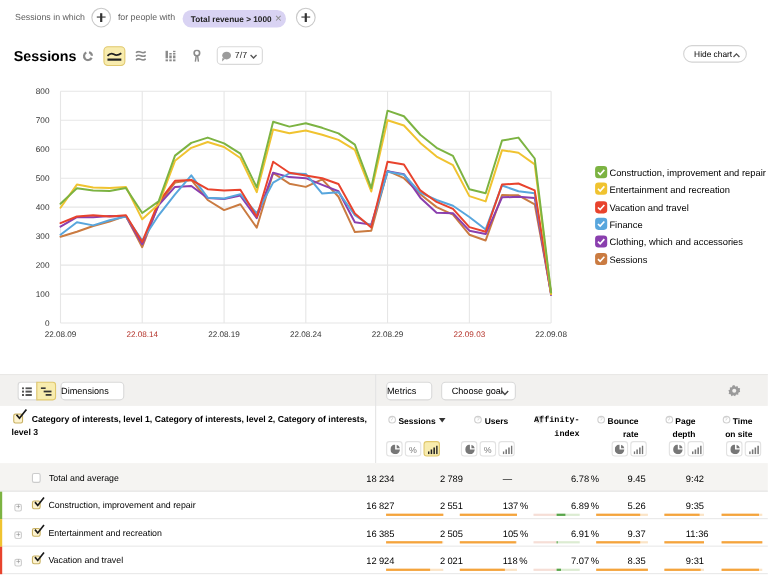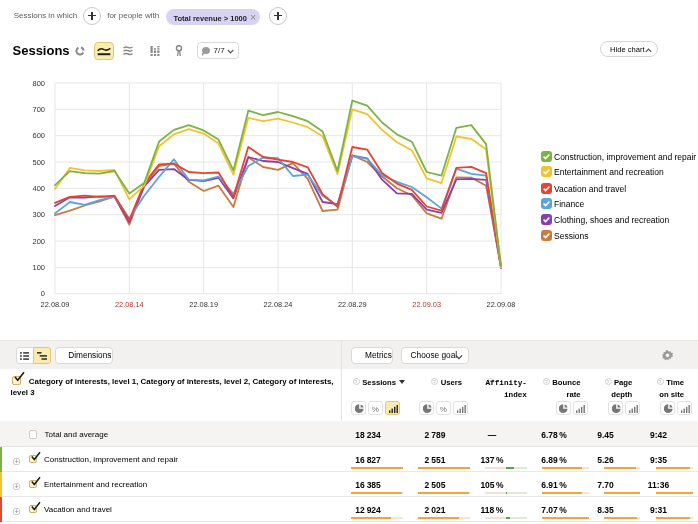--- a/index.html
+++ b/index.html
@@ -7,27 +7,27 @@
 .gray{color:#606060;}
 .circlebtn{position:absolute;width:18px;height:18px;border:1px solid #c9c9c9;border-radius:50%;background:#fff;}
 .circlebtn:before{content:"";position:absolute;left:4px;top:7.5px;width:8px;height:1.2px;background:#333;}
 .circlebtn:after{content:"";position:absolute;left:7.4px;top:4.1px;width:1.2px;height:8px;background:#333;}
 .chip{position:absolute;left:165.5px;top:8.5px;height:16px;background:#d9d3f3;border-radius:8px;
  font-size:7.5px;font-weight:bold;color:#222;line-height:16px;padding:0 0 0 8px;white-space:nowrap;}
 .chip .x{color:#8b8b8b;font-weight:normal;font-size:10.5px;margin-left:3px;margin-right:4px;}
 .selico{position:absolute;left:93.5px;top:41.5px;width:20px;height:18px;background:#f8ecae;
  border:1px solid #e0c86e;border-radius:4px;}
 .btn{position:absolute;background:#fff;border:1px solid #d9d9d9;border-radius:4px;
- font-size:8.3px;color:#000;text-align:right;}
+ font-size:8.3px;color:#000;text-align:left;}
 .legend-item{position:absolute;left:540.5px;height:11px;font-size:8.5px;color:#000;white-space:nowrap;}
 .legend-item .cb{position:absolute;left:0;top:0;width:11px;height:11px;border-radius:3px;}
 .legend-item .lab{position:absolute;left:13.5px;top:1px;}
 .ts{display:inline-block;width:2px;}
 .ps{display:inline-block;width:1.5px;}
-.num{position:absolute;font-size:8.5px;font-weight:bold;color:#000;text-align:center;white-space:nowrap;}
+.num{position:absolute;font-size:8.5px;font-weight:normal;color:#000;text-align:left;white-space:nowrap;}
 .bar{position:absolute;height:2px;}
 .minib{position:absolute;width:15px;height:14px;border:1px solid #e2e2e2;border-radius:3px;background:#fff;}
 .minib.sel{background:#f8ecae;border-color:#e0c86e;}
 .qm{position:absolute;width:7px;height:7px;border:1px solid #cfcfcf;border-radius:50%;color:#c2c2c2;
  font-size:5px;line-height:6px;text-align:center;}
 .hdr{position:absolute;font-size:7.7px;font-weight:bold;color:#000;text-align:right;line-height:12.6px;}
 .rowtxt{position:absolute;font-size:8px;color:#000;white-space:nowrap;}
 .plusbtn{position:absolute;width:7px;height:7px;border:1px solid #cfcfcf;border-radius:2px;background:#fbfbfb;
  color:#8a8a8a;font-size:7px;line-height:5px;text-align:center;}
 .rowcb{position:absolute;width:8px;height:8px;border:1px solid #c9b264;border-radius:2px;background:#fdf3cf;}
@@ -73,21 +73,21 @@
  <path d="M3.4 5.6 L2.6 11 M4.6 5.6 L5.4 11" stroke="#8a8a8a" stroke-width="1.3"></path>
 </svg>
 <div class="btn" style="left:196.5px;top:42px;width:42px;height:16.5px;">
   <span style="position:absolute;left:4px;top:3.5px;width:8px;height:7px;background:#9b9b9b;border-radius:50%;"></span>
   <span style="position:absolute;left:4.5px;top:10px;width:0;height:0;border-left:3px solid #9b9b9b;border-bottom:3px solid transparent;"></span>
   <span style="position:absolute;left:16px;top:3px;font-size:8px;color:#222;">7/7</span>
   <svg style="position:absolute;right:4px;top:6px;" width="7" height="5" viewBox="0 0 7 5">
       <path d="M0.8 1 L3.5 3.8 L6.2 1" fill="none" stroke="#555" stroke-width="1.2"></path>
     </svg>
 </div>
-<div class="btn" style="left:600px;top:41px;width:58px;height:16px;border-radius:8px;border-color:#d4d4d4;white-space:nowrap;">
+<div class="btn" style="left:621px;top:41px;width:58px;height:16px;border-radius:8px;border-color:#d4d4d4;white-space:nowrap;">
   <span style="position:absolute;left:9px;top:3px;font-size:7.6px;">Hide chart</span>
   <svg style="position:absolute;right:5px;top:6px;" width="7" height="5" viewBox="0 0 7 5">
       <path d="M0.8 3.8 L3.5 1 L6.2 3.8" fill="none" stroke="#555" stroke-width="1.2"></path>
     </svg>
 </div>
 <svg class="abs" style="left:0;top:0;" width="540" height="315" viewBox="0 0 540 315" font-family="Liberation Sans, sans-serif">
 <line x1="55.0" y1="293.7" x2="501.0" y2="293.7" stroke="#e6e6e6" stroke-width="1"></line>
 <text x="45" y="296.4" text-anchor="end" font-size="7.5" fill="#333">0</text>
 <line x1="55.0" y1="267.4" x2="501.0" y2="267.4" stroke="#e6e6e6" stroke-width="1"></line>
 <text x="45" y="270.1" text-anchor="end" font-size="7.5" fill="#333">100</text>
@@ -147,21 +147,21 @@
 <div class="legend-item" style="top:197.5px;">
 <span class="cb" style="background:#58a6dd;"><svg width="11" height="11" viewBox="0 0 11 11">
         <path d="M2.6 5.6 L4.6 7.6 L8.4 3.4" fill="none" stroke="#fff" stroke-width="1.5"></path>
       </svg></span>
 <span class="lab">Finance</span>
   </div>
 <div class="legend-item" style="top:213.5px;">
 <span class="cb" style="background:#8a3fae;"><svg width="11" height="11" viewBox="0 0 11 11">
         <path d="M2.6 5.6 L4.6 7.6 L8.4 3.4" fill="none" stroke="#fff" stroke-width="1.5"></path>
       </svg></span>
-<span class="lab">Clothing, shoes and recreation</span>
+<span class="lab">Clothing, which and accessories</span>
   </div>
 <div class="legend-item" style="top:229.5px;">
 <span class="cb" style="background:#ca7b41;"><svg width="11" height="11" viewBox="0 0 11 11">
         <path d="M2.6 5.6 L4.6 7.6 L8.4 3.4" fill="none" stroke="#fff" stroke-width="1.5"></path>
       </svg></span>
 <span class="lab">Sessions</span>
   </div>
 
 <div class="abs" style="left:0;top:340px;width:698px;height:29px;background:#f2f1ef;border-top:1px solid #e9e8e6;"></div>
 <div class="abs" style="left:341px;top:340px;width:1px;height:81px;background:#e4e4e4;"></div>
@@ -351,21 +351,21 @@
 <div class="num" style="left:400px;top:479.5px;width:70px;">2<span class="ts"></span>505</div>
 <div class="bar" style="left:417.5px;top:492px;width:52.5px;background:#fbe4c6;"></div>
 <div class="bar" style="left:417.5px;top:492px;width:51.6px;background:#f4a43c;"></div>
 <div class="num" style="left:457px;top:479.5px;width:70px;">105<span class="ps"></span>%</div>
 <div class="bar" style="left:484.5px;top:492px;width:21.25px;background:#f6ded6;"></div>
 <div class="bar" style="left:505.75px;top:492px;width:21.25px;background:#dcecd2;"></div>
 <div class="bar" style="left:505.75px;top:492px;width:1.1px;background:#58a54a;"></div>
 <div class="num" style="left:519px;top:479.5px;width:70px;">6.91<span class="ps"></span>%</div>
 <div class="bar" style="left:541.5px;top:492px;width:47.5px;background:#fbe4c6;"></div>
 <div class="bar" style="left:541.5px;top:492px;width:40.9px;background:#f4a43c;"></div>
-<div class="num" style="left:570.5px;top:479.5px;width:70px;">7.70</div>
+<div class="num" style="left:570.5px;top:479.5px;width:70px;">9.37</div>
 <div class="bar" style="left:603.5px;top:492px;width:36.5px;background:#fbe4c6;"></div>
 <div class="bar" style="left:603.5px;top:492px;width:36.5px;background:#f4a43c;"></div>
 <div class="num" style="left:623.5px;top:479.5px;width:70px;">11:36</div>
 <div class="bar" style="left:655.5px;top:492px;width:37.5px;background:#fbe4c6;"></div>
 <div class="bar" style="left:655.5px;top:492px;width:37.5px;background:#f4a43c;"></div>
 <div class="abs" style="left:0;top:497px;width:698px;height:25px;border-bottom:1px solid #e8e8e8;"></div>
 <div class="abs" style="left:0;top:497px;width:2px;height:25px;background:#e8432d;"></div>
 <div class="plusbtn" style="left:13px;top:508px;">+</div>
 <div class="rowcb" style="left:29.2px;top:504.5px;"></div>
 <svg class="abs" style="left:30.2px;top:500.5px;" width="11" height="11" viewBox="0 0 11 11">

